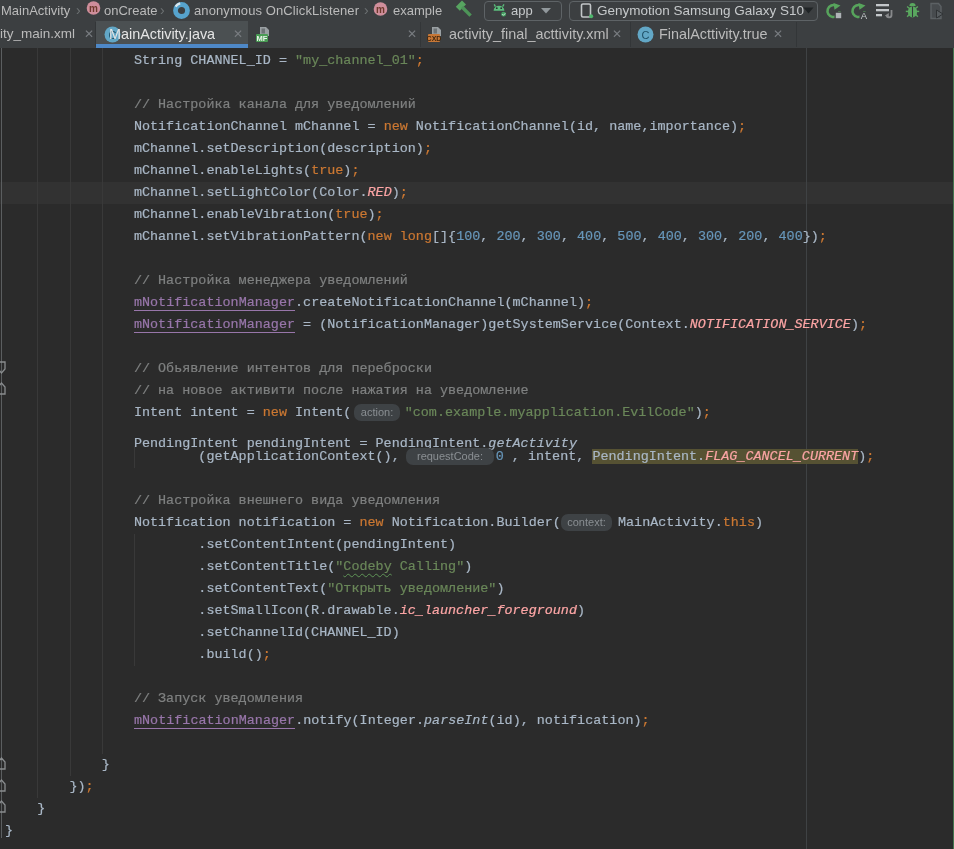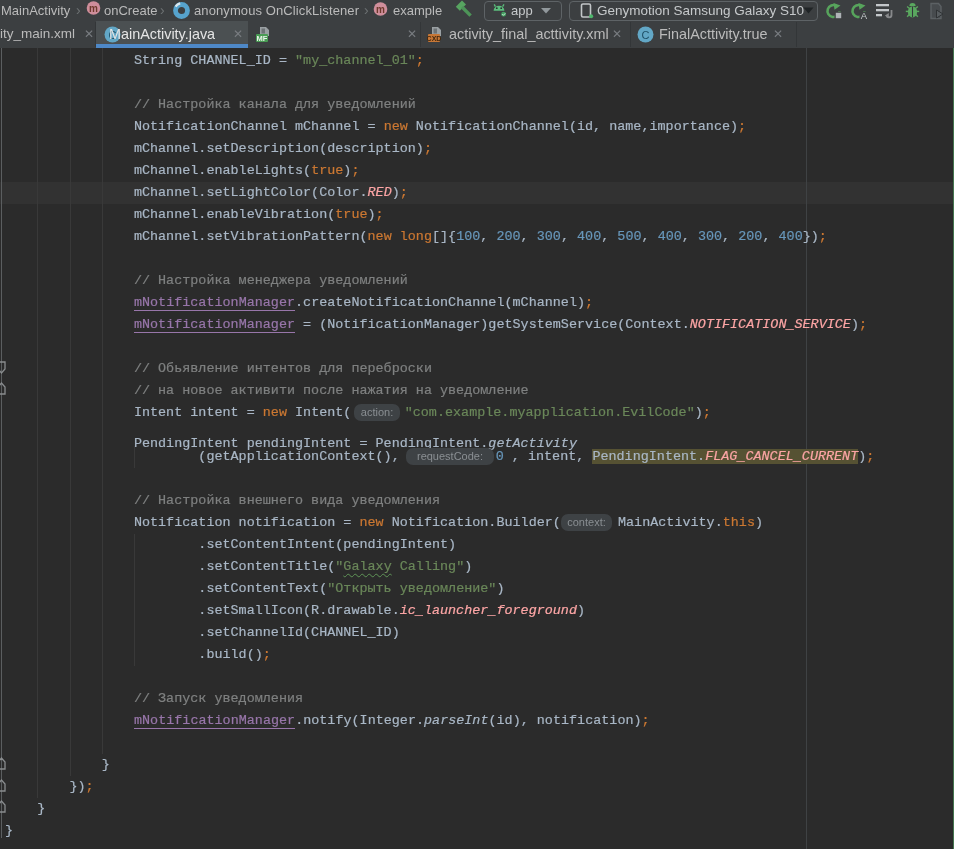--- a/index.html
+++ b/index.html
@@ -211,21 +211,21 @@
 <div class="ln" style="top:424px;margin-top:9px;">                PendingIntent pendingIntent = PendingIntent.<span class="it">getActivity</span></div>
 <div class="ln" style="top:446px;">                        (getApplicationContext(),</div>
 <div class="chip" style="left:406px;top:448px;width:88px;">requestCode:</div>
 
 <div class="ln" style="top:446px;left:495.7px;"><span class="n">0</span> , intent, <span style="background:#565233;text-align:right;">PendingIntent.<span class="pi">FLAG_CANCEL_CURRENT</span></span>)<span class="k">;</span></div>
 <div class="ln cm" style="top:490px;">                // Настройка внешнего вида уведомления</div>
 <div class="ln" style="top:512px;">                Notification notification = <span class="k">new</span> Notification.Builder(</div>
 <div class="chip" style="left:561px;top:514px;width:51px;">context:</div>
 <div class="ln" style="top:512px;left:618px;">MainActivity.<span class="k">this</span>)</div>
 <div class="ln" style="top:534px;">                        .setContentIntent(pendingIntent)</div>
-<div class="ln" style="top:556px;">                        .setContentTitle(<span class="s">"<span class="wavy">Galaxy</span> Calling"</span>)</div>
+<div class="ln" style="top:556px;">                        .setContentTitle(<span class="s">"<span class="wavy">Codeby</span> Calling"</span>)</div>
 <div class="ln" style="top:578px;">                        .setContentText(<span class="s">"Открыть уведомление"</span>)</div>
 <div class="ln" style="top:600px;">                        .setSmallIcon(R.drawable.<span class="pi">ic_launcher_foreground</span>)</div>
 <div class="ln" style="top:622px;">                        .setChannelId(CHANNEL_ID)</div>
 <div class="ln" style="top:644px;">                        .build()<span class="k">;</span></div>
 <div class="ln cm" style="top:688px;">                // Запуск уведомления</div>
 <div class="ln" style="top:710px;"><span class="p u" style="margin-left:129px;">mNotificationManager</span>.notify(Integer.<span class="it">parseInt</span>(id), notification)<span class="k">;</span></div>
 <div class="ln" style="top:754px;">            }</div>
 <div class="ln" style="top:776px;">        })<span class="k">;</span></div>
 <div class="ln" style="top:798px;">    }</div>
 <div class="ln" style="top:820px;">}</div>

